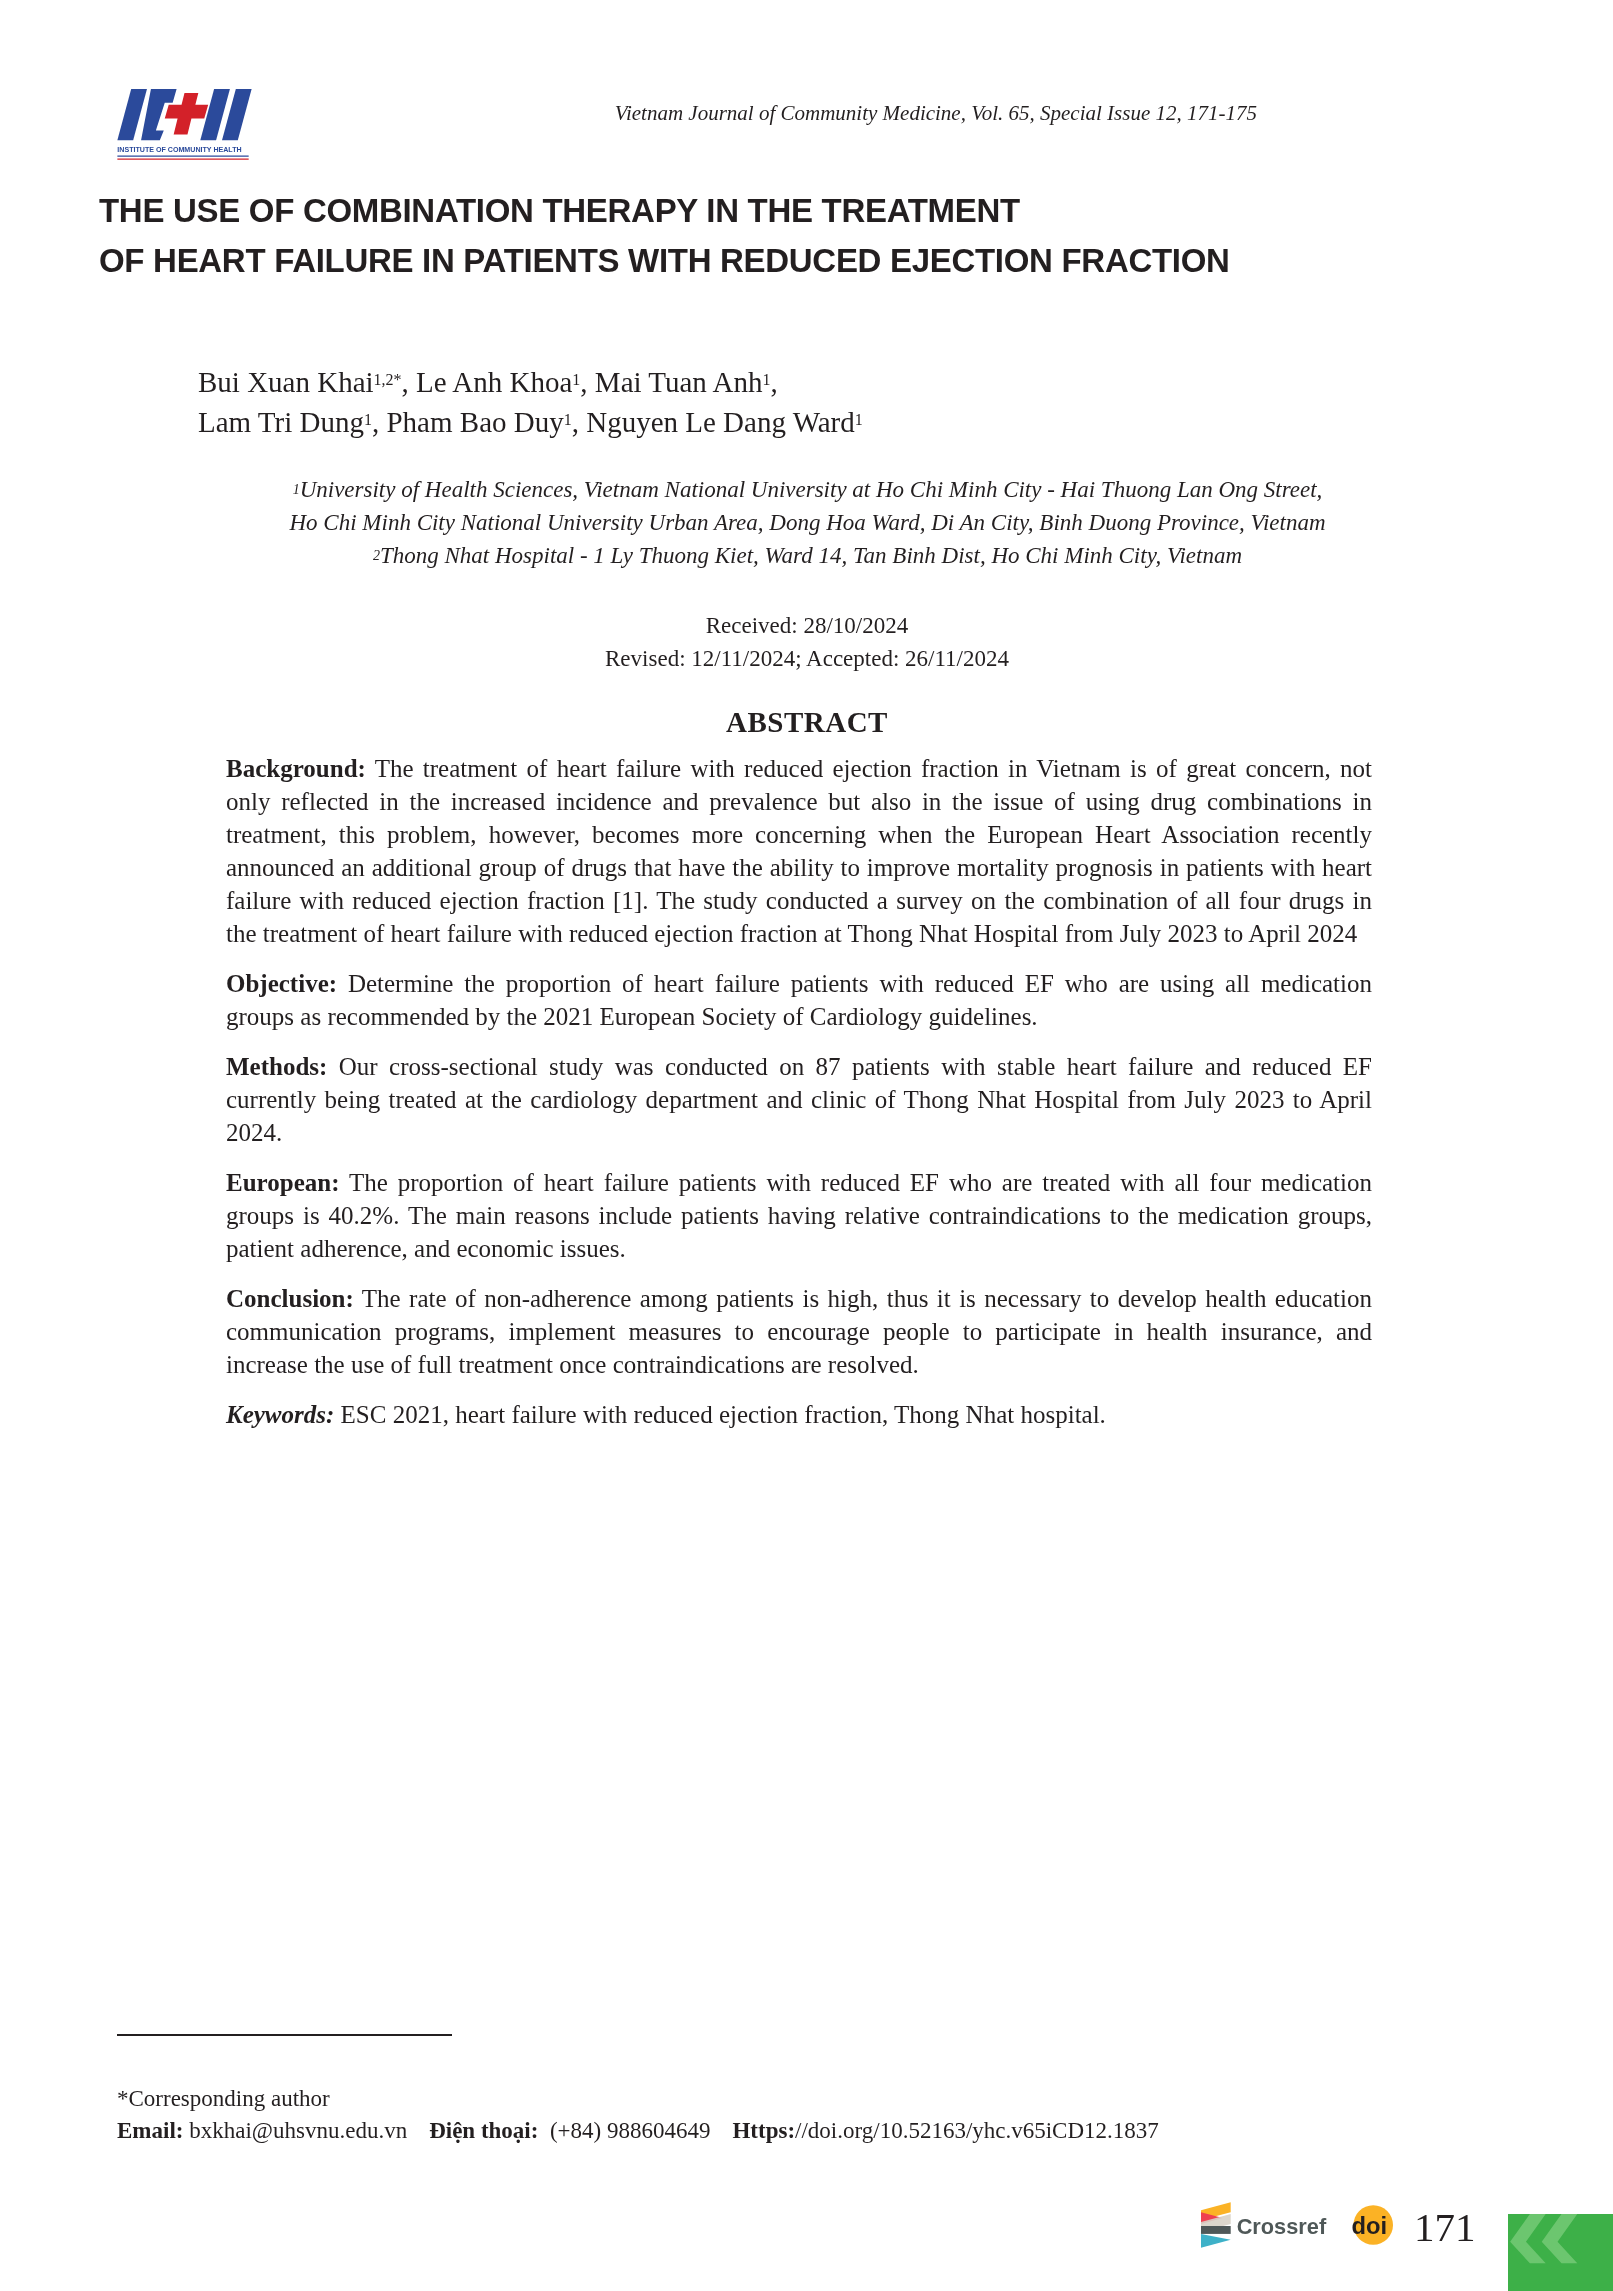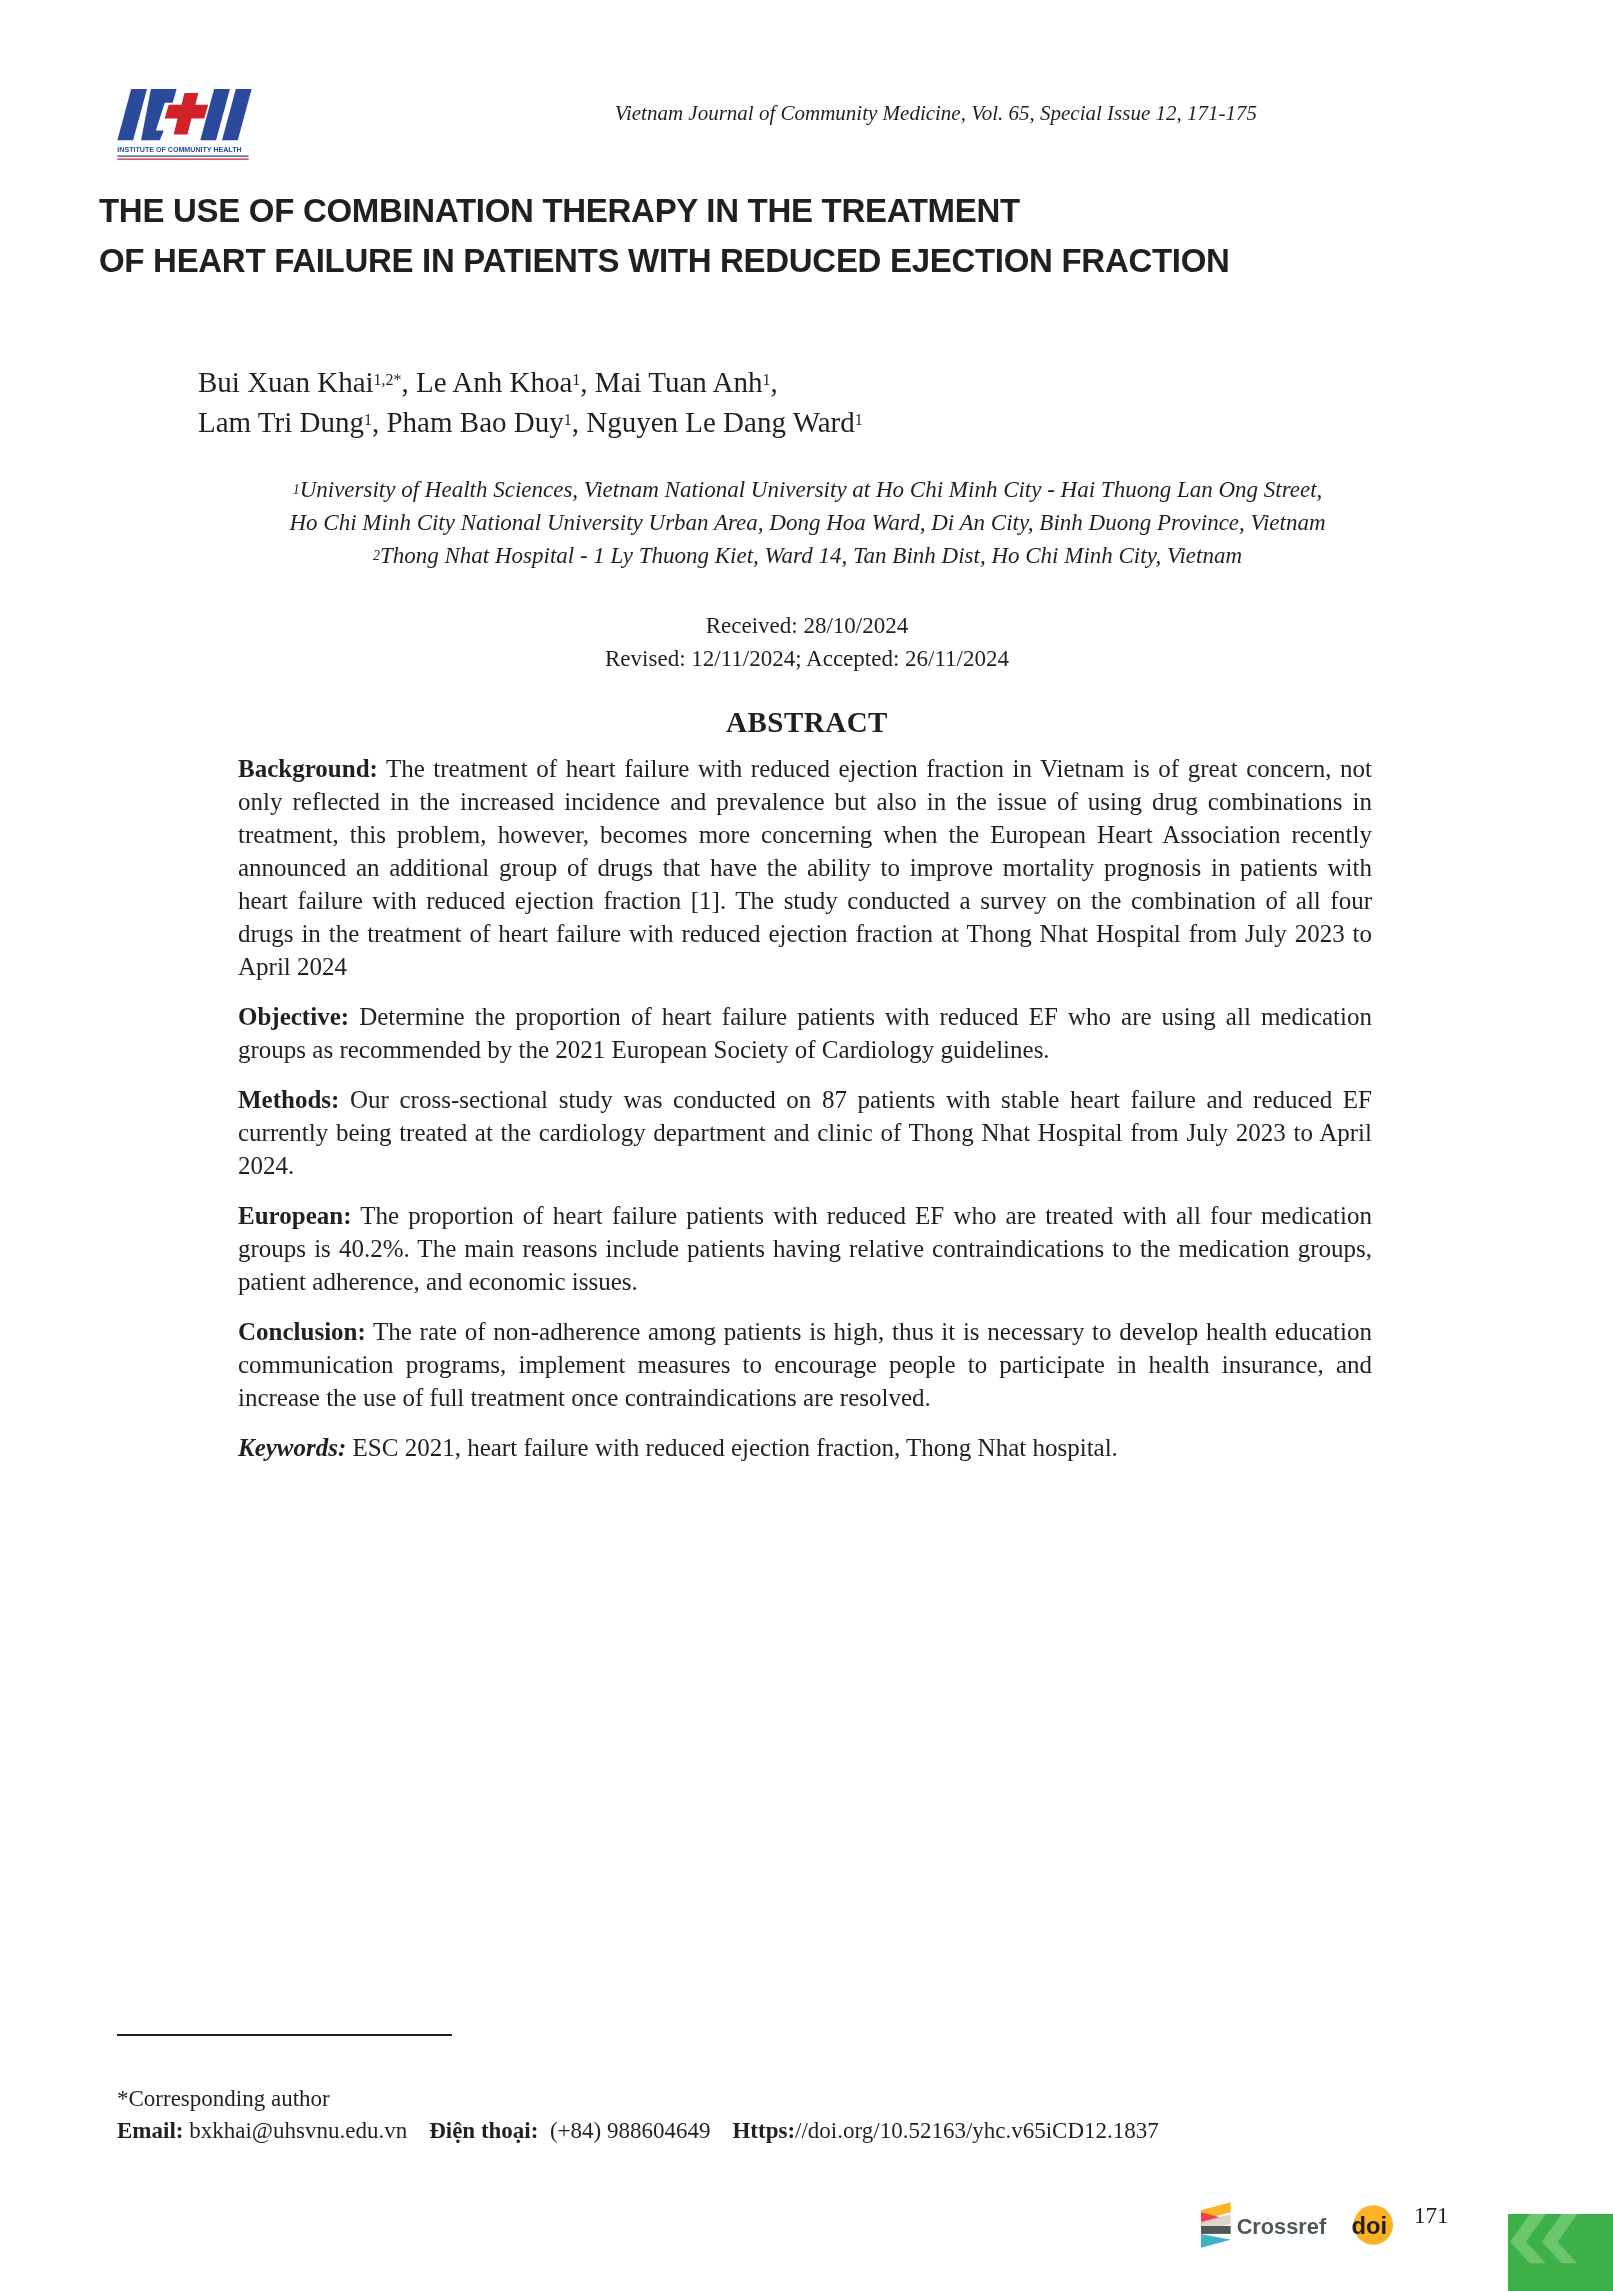--- a/index.html
+++ b/index.html
@@ -17,31 +17,31 @@
   .authors sup { font-size: 16px; vertical-align: top; position: relative; top: -2px; }
 
   .affiliations { position: absolute; left: 139px; top: 473px; width: 1337px; text-align: center; font-style: italic; font-size: 23px; line-height: 33px; }
   .affiliations sup { font-size: 14px; vertical-align: top; }
 
   .dates { position: absolute; left: 396px; top: 609px; width: 822px; text-align: center; font-size: 23px; line-height: 33px; }
 
   .abstract-heading { position: absolute; left: 495px; top: 706px; width: 624px; text-align: center; font-weight: bold; font-size: 29px; letter-spacing: 0.5px; }
 
   .abstract { position: absolute; left: 226px; top: 752px; width: 1146px; font-size: 25px; line-height: 33px; text-align: justify; }
-  .abstract p { margin: 0 0 17px 12px; }
+  .abstract p { margin: 0 0 17px 0; }
   .abstract .label { font-weight: bold; }
   .abstract .label.italic { font-style: italic; }
 
   .footnote-rule { position: absolute; left: 117px; top: 2034px; width: 335px; height: 0; border-top: 2px solid #231f20; }
   .footnote { position: absolute; left: 117px; top: 2067px; width: 1287px; font-size: 23px; line-height: 32px; margin-top: 16px; }
   .footnote .lbl { font-weight: bold; }
   .footnote .gap { display: inline-block; width: 22px; }
 
   .crossref { position: absolute; left: 1201px; top: 2200px; width: 194px; height: 50px; }
-  .page-number { position: absolute; left: 1414px; top: 2203px; font-size: 23px; }
+  .page-number { position: absolute; left: 1414px; top: 2203px; font-size: 41px; }
   .green-tab { position: absolute; left: 1508px; top: 2214px; width: 106px; height: 78px; background: #3db048; }
   .green-tab svg { display: block; }
 </style>
 </head>
 <body>
 
 <div class="logo">
   <svg width="135" height="77" viewBox="0 0 136 78">
 
     <polygon points="14,2 30,2 16,54 0,54" fill="#2b4a9b"></polygon>

